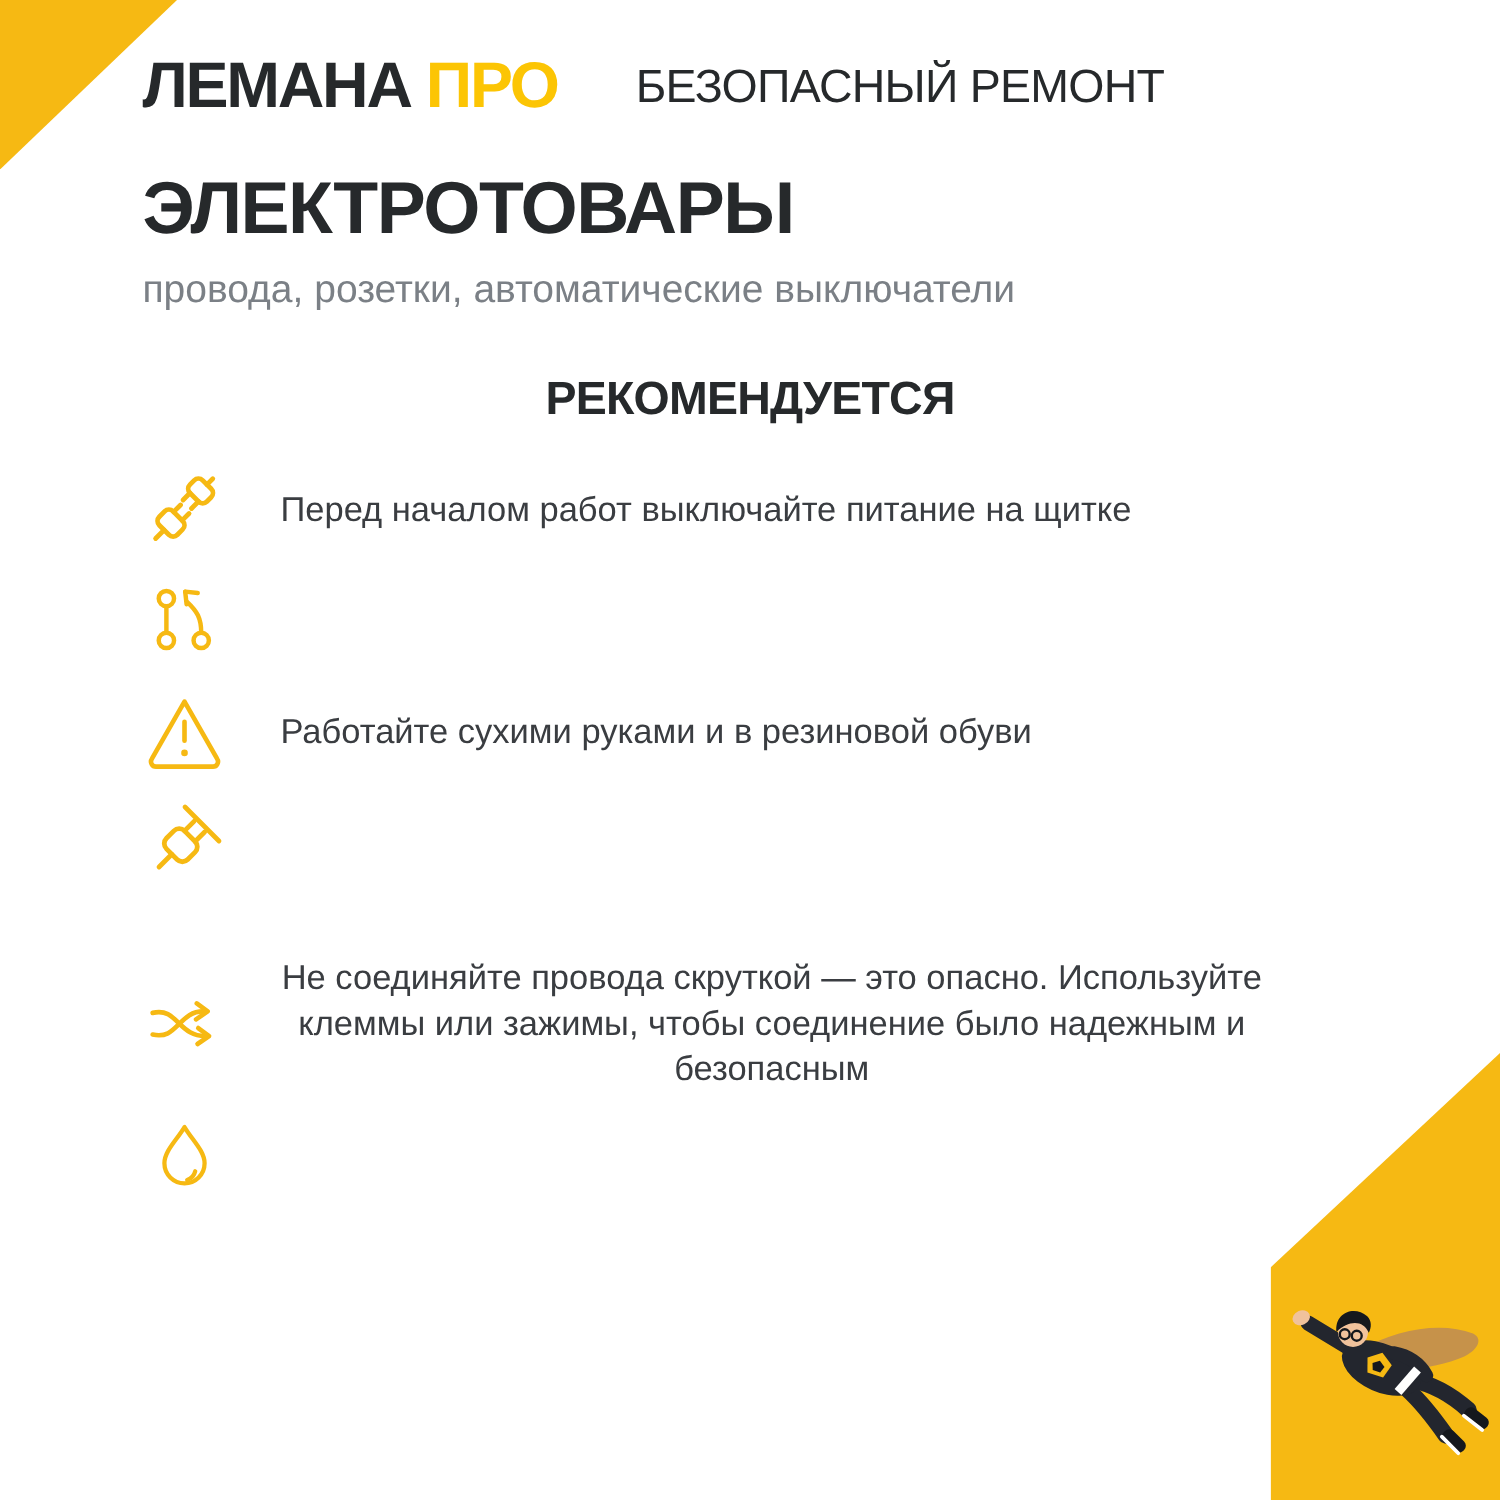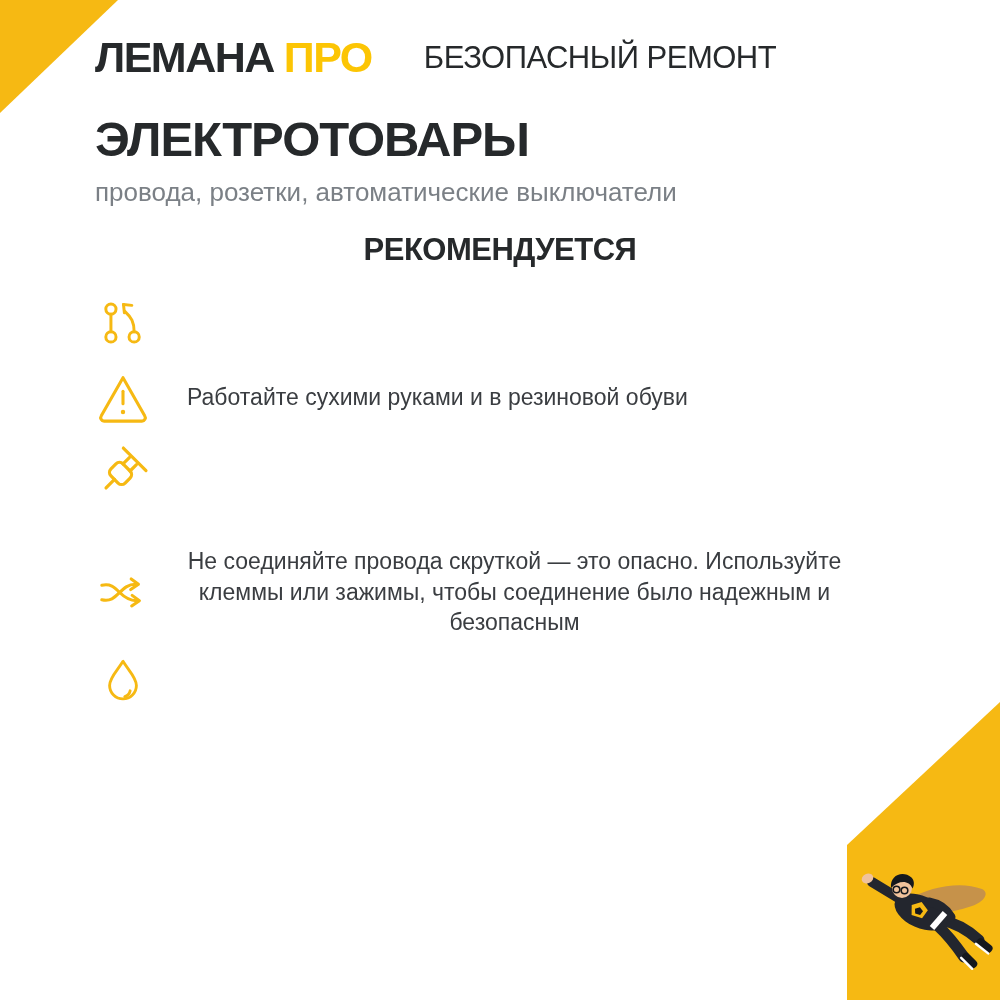--- a/index.html
+++ b/index.html
@@ -44,21 +44,21 @@
   .logo .logo-accent{color:var(--logo-yellow);margin-left:10px;}
   .header-title{
     font-size:31px;font-weight:400;letter-spacing:-0.5px;color:var(--dark);
     margin-left:52px;white-space:nowrap;
   }
   .page-title{
     font-size:49px;font-weight:800;letter-spacing:-1px;line-height:1.02;
     color:var(--dark);margin-bottom:12px;
   }
   .page-subtitle{
-    font-size:26px;color:var(--gray);font-weight:400;margin-bottom:24px;
+    font-size:26px;color:var(--gray);font-weight:400;margin-bottom:40px;
   }
   .section-heading{
     font-size:31px;font-weight:800;letter-spacing:-0.5px;color:var(--dark);
     margin-bottom:24px;
   }
   .section{margin-bottom:6px;text-align:center;}
   .section + .section{margin-top:44px;}
   .item{
     display:flex;align-items:center;gap:36px;margin-bottom:12px;min-height:62px;
   }
@@ -88,20 +88,39 @@
     </div>
     <div class="header-title">БЕЗОПАСНЫЙ РЕМОНТ</div>
   </div>
 
   <h1 class="page-title">ЭЛЕКТРОТОВАРЫ</h1>
   <div class="page-subtitle">провода, розетки, автоматические выключатели</div>
 
   <div class="section sec-recommended">
     <h2 class="section-heading">РЕКОМЕНДУЕТСЯ</h2>
 
+    <div class="item">
+      <span class="icon">
+        <svg width="56" height="56" viewBox="0 0 56 56">
+          <g class="stroke" transform="rotate(45 19 37)">
+            <rect x="11" y="31" width="17" height="13" rx="4"></rect>
+            <path d="M15.5 31 V24.5"></path>
+              <path d="M23.5 31 V24.5"></path>
+            <path d="M19.5 44 V52"></path>
+          </g>
+          <g class="stroke" transform="rotate(45 38 17)">
+            <rect x="30" y="10" width="16" height="12" rx="4"></rect>
+            <path d="M34 22 V28.5"></path>
+              <path d="M42 22 V28.5"></path>
+            <path d="M38 10 V4.5"></path>
+          </g>
+        </svg>
+      </span>
+      <p class="item-text">Перед началом работ выключайте питание на щитке</p>
+    </div>
 
     <div class="item">
       <span class="icon">
         <svg width="52" height="52" viewBox="0 0 56 56">
           <g class="stroke">
             <circle cx="15" cy="13" r="5.5"></circle>
             <path d="M15 18.5 V37.5"></path>
             <circle cx="15" cy="43" r="5.5"></circle>
             <circle cx="40" cy="43" r="5.5"></circle>
             <path d="M40 37.5 C40 27 37 22 30 15.5"></path>

